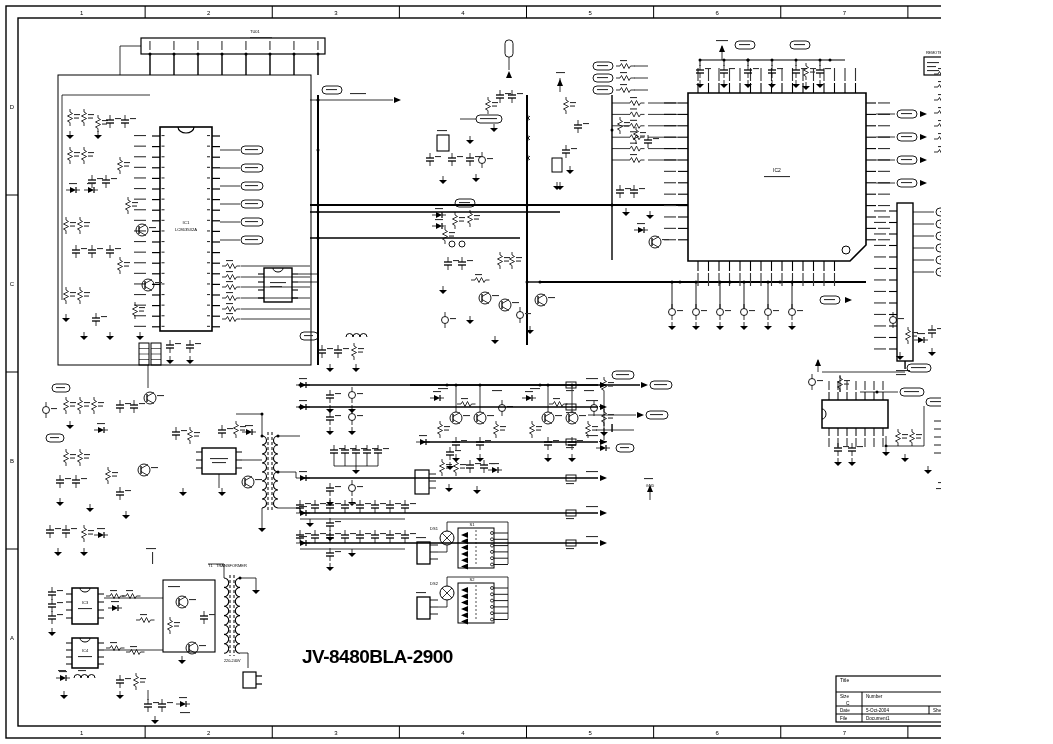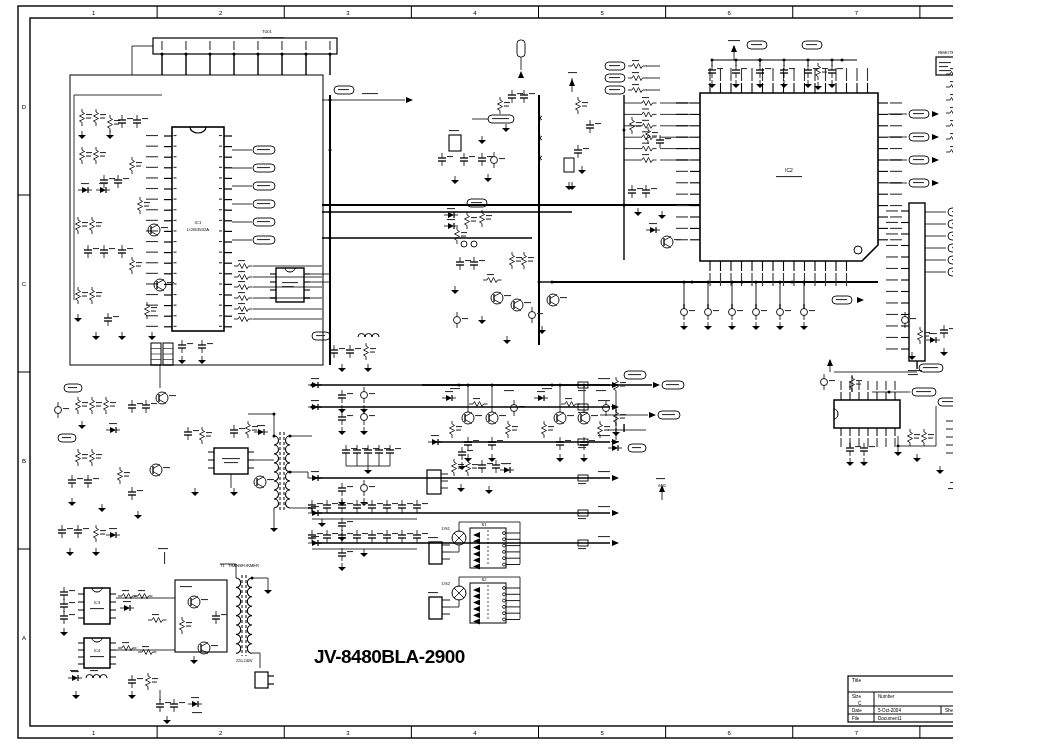--- a/index.html
+++ b/index.html
@@ -1,16 +1,16 @@
 <!DOCTYPE html>
 <html><head>
 <meta charset="utf-8">
 <style>
   html,body{margin:0;padding:0;background:#fff;}
-  #sheet{position:relative;width:941px;height:744px;background:#fff;overflow:hidden;padding-left:12px;}
+  #sheet{position:relative;width:941px;height:744px;background:#fff;overflow:hidden;}
   svg{display:block;}
   text{font-family:"Liberation Sans","DejaVu Sans",sans-serif;fill:#000;}
   .title-text{font-weight:bold;letter-spacing:-0.5px;}
 </style>
 </head>
 <body>
 
 <div id="sheet">
     <svg width="1053" height="744" viewBox="0 0 1053 744">
       <g>

